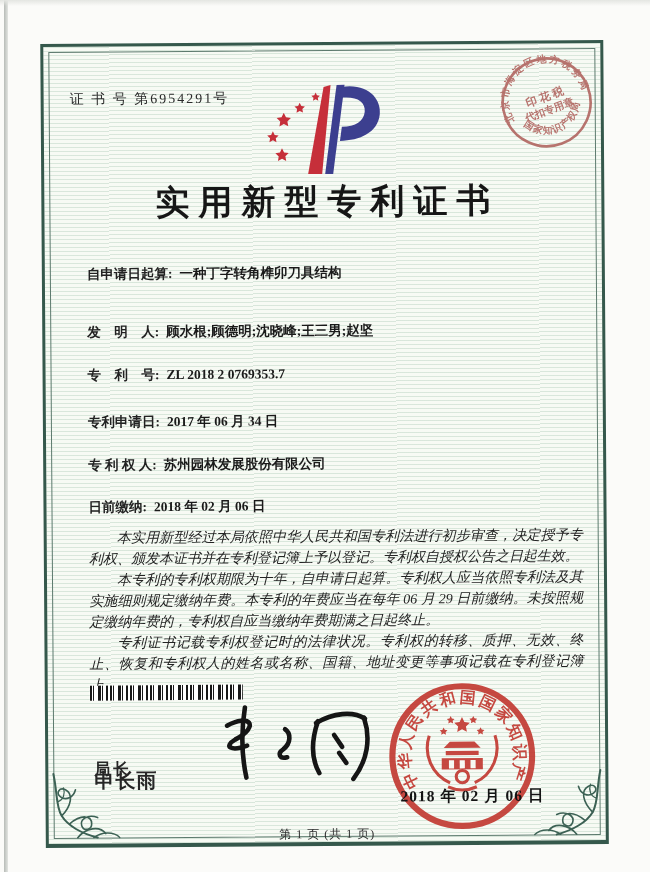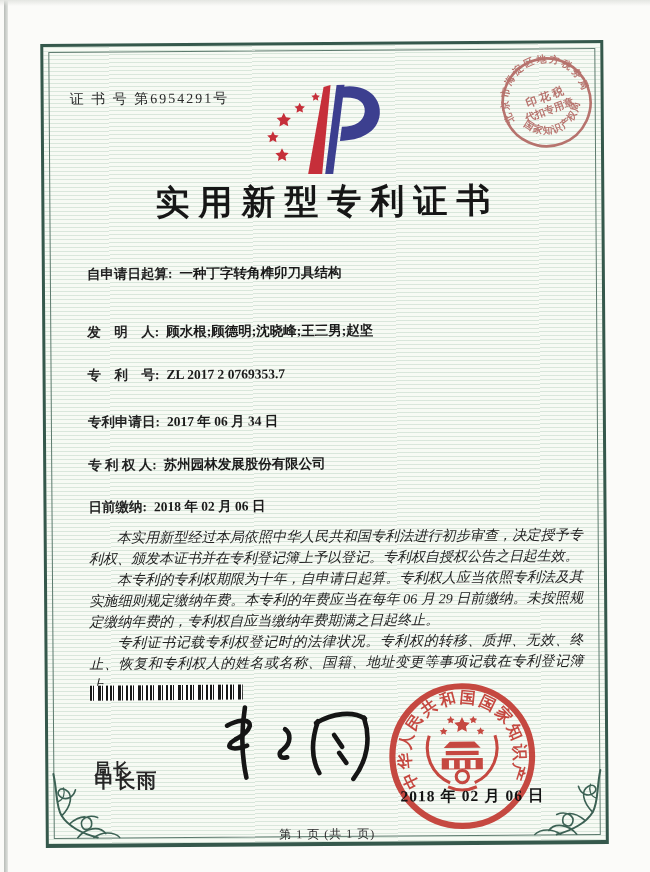--- a/index.html
+++ b/index.html
@@ -144,21 +144,21 @@
     <div class="title">实用新型专利证书</div>
 
     <div class="fields">
       <div class="field-row r0">
         <span class="lbl">自申请日起算:</span><span class="val">一种丁字转角榫卯刀具结构</span>
       </div>
       <div class="field-row r1">
         <span class="lbl">发　明　人:</span><span class="val">顾水根;顾德明;沈晓峰;王三男;赵坚</span>
       </div>
       <div class="field-row r2">
-        <span class="lbl">专　利　号:</span><span class="val">ZL 2017 2 0769353.7</span>
+        <span class="lbl">专　利　号:</span><span class="val">ZL 2018 2 0769353.7</span>
       </div>
       <div class="field-row r3">
         <span class="lbl">专利申请日:</span><span class="val">2017 年 06 月 34 日</span>
       </div>
       <div class="field-row r4">
         <span class="lbl">专 利 权 人:</span><span class="val">苏州园林发展股份有限公司</span>
       </div>
       <div class="field-row r5">
         <span class="lbl">日前缴纳:</span><span class="val">2018 年 02 月 06 日</span>
       </div>

